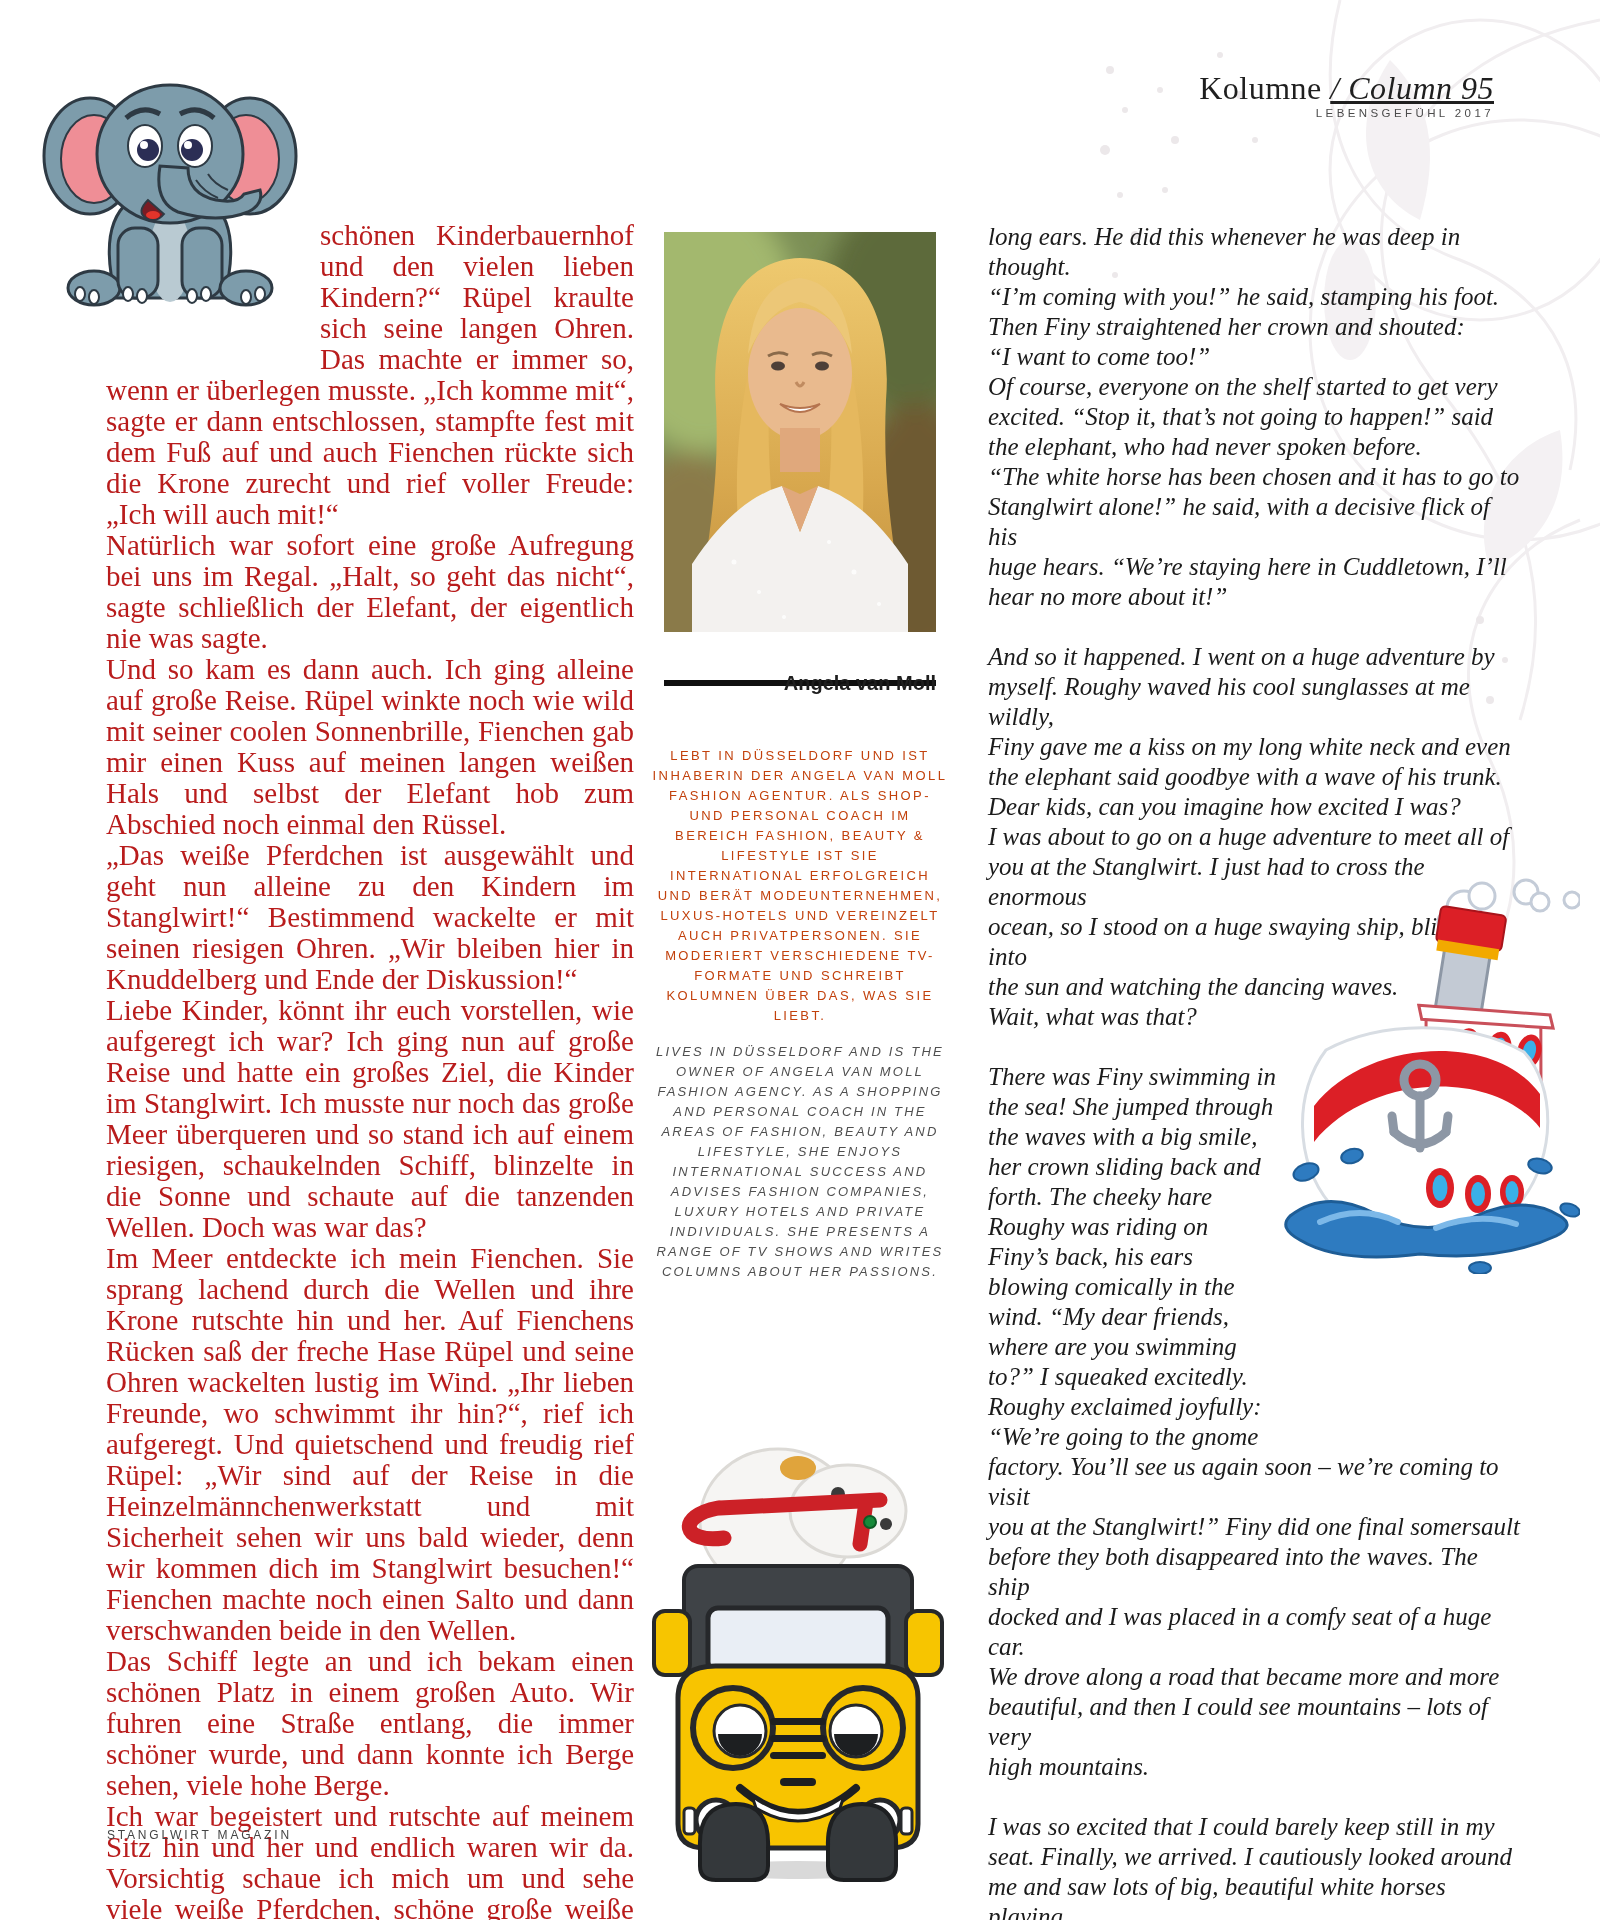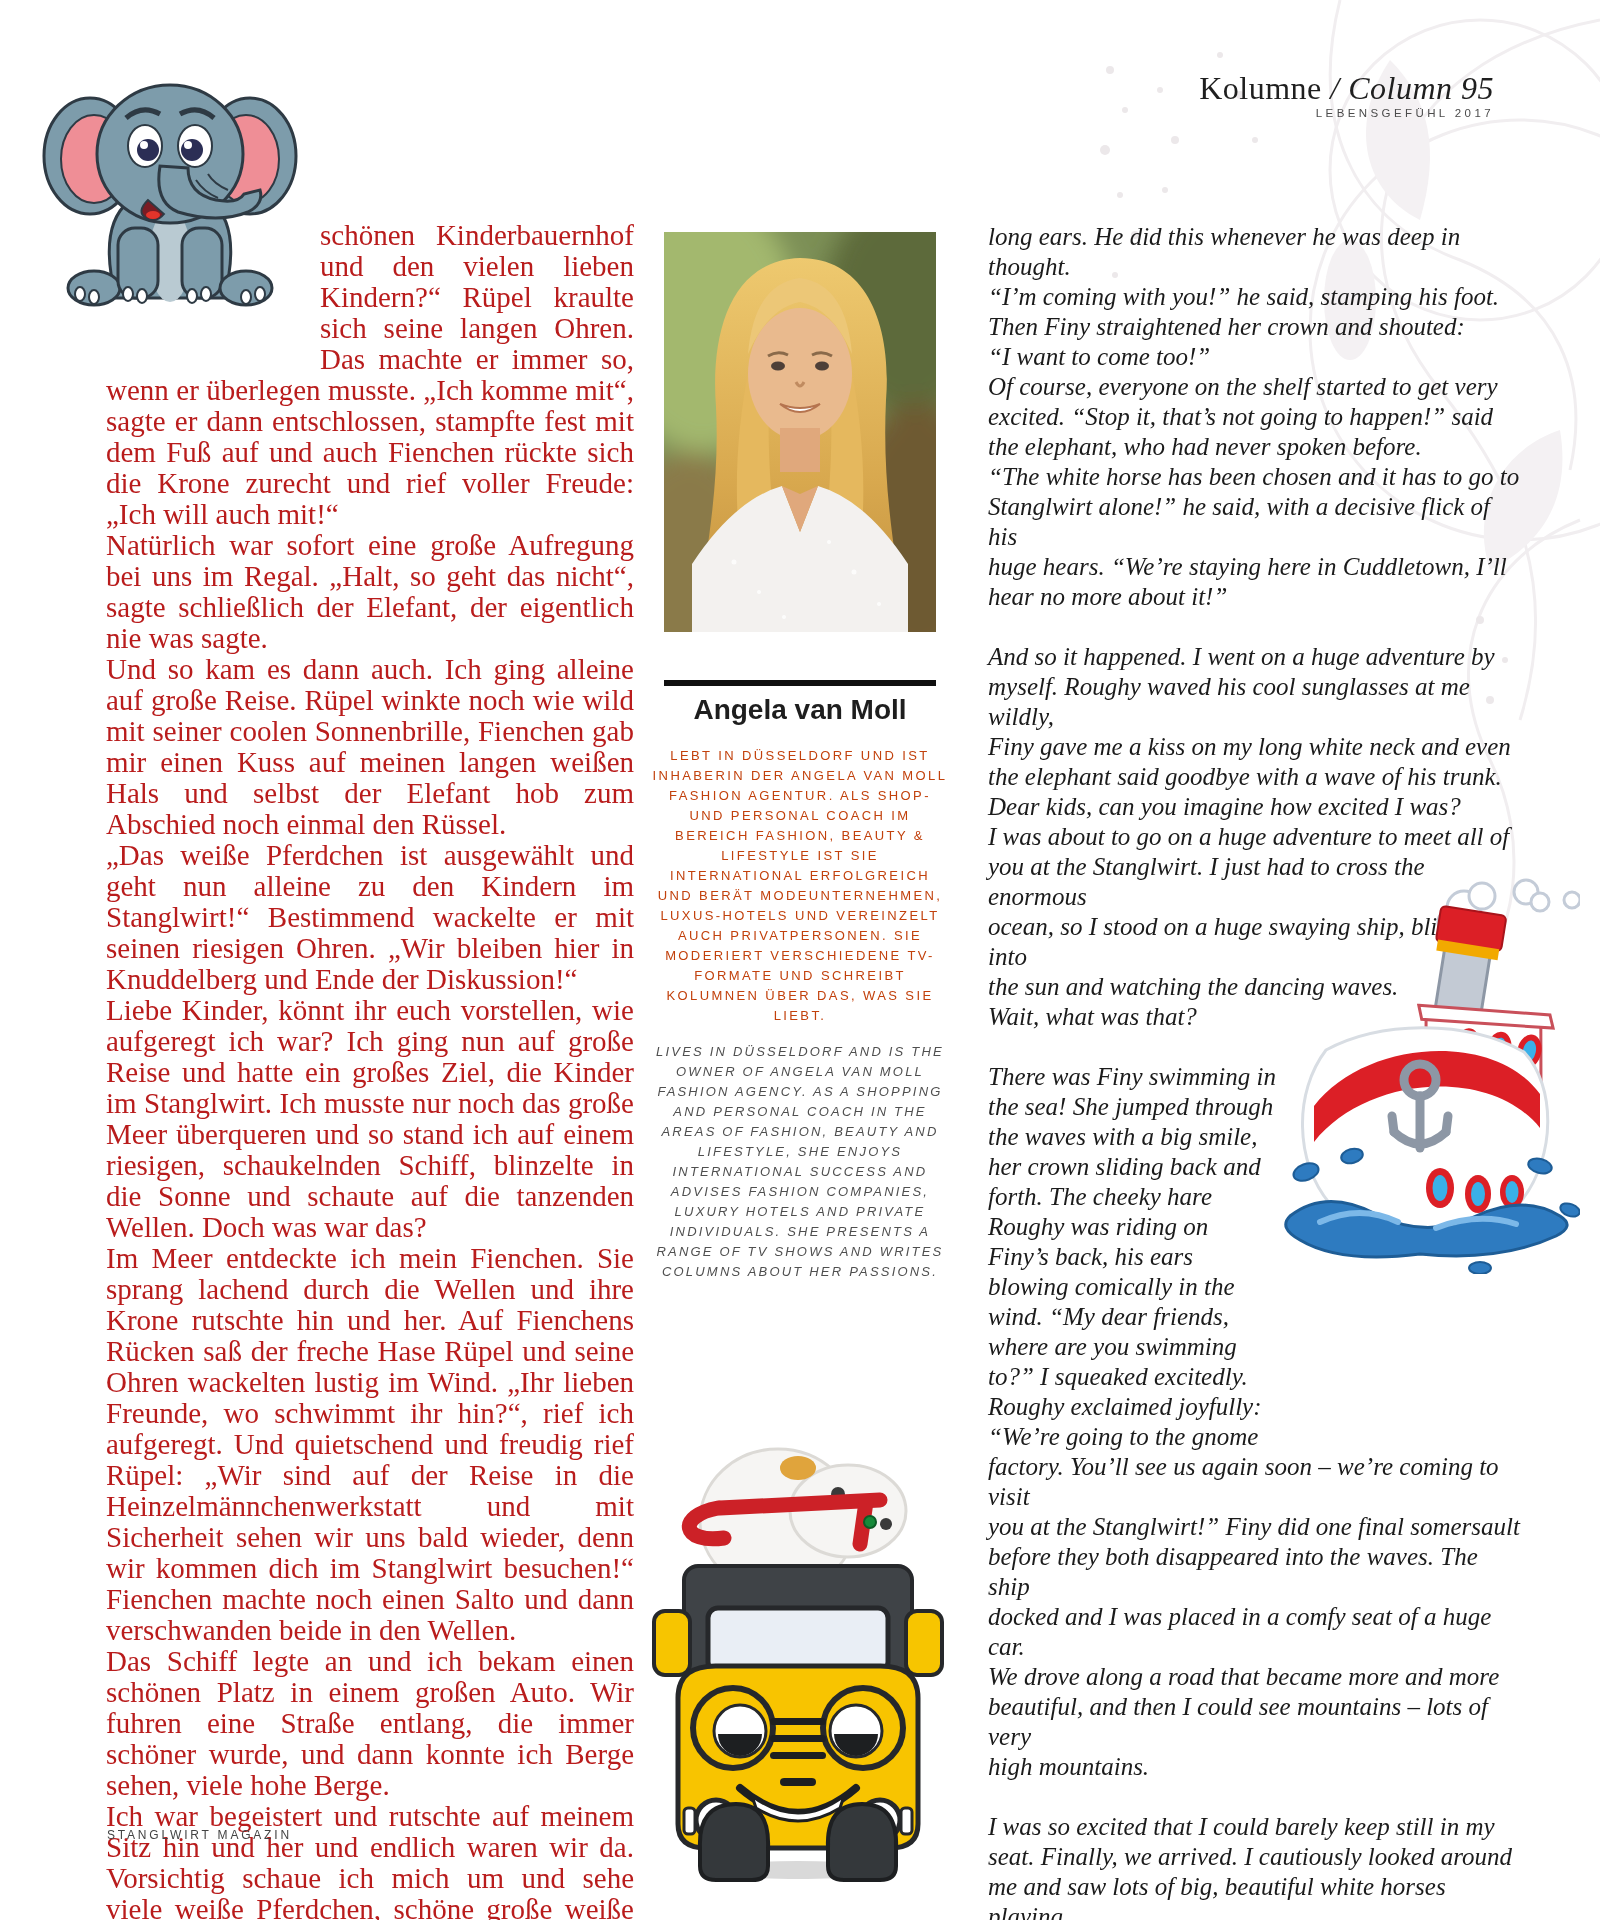--- a/index.html
+++ b/index.html
@@ -3,34 +3,34 @@
 <meta charset="utf-8">
 <style>
   html,body{margin:0;padding:0;background:#fff;}
   .page{position:relative;width:1600px;height:1920px;background:#ffffff;overflow:hidden;
         font-family:"Liberation Serif", serif;color:#1d1d1d;}
   
   .flourish{position:absolute;top:0;right:0;pointer-events:none;}
   
   .masthead{position:absolute;top:70px;right:106px;text-align:right;}
   .masthead .title{font-size:32px;color:#1f1f1f;letter-spacing:.5px;}
-  .masthead .title .it{font-style:italic;}
+  .masthead .title .it{font-style:italic;text-decoration:underline;}
   .masthead .sub{font-family:"Liberation Sans", sans-serif;font-size:11.5px;
                  letter-spacing:3.4px;color:#4b4b4b;}
   
   .left-col{position:absolute;left:106px;top:220px;width:528px;font-size:29px;line-height:31px;
             text-align:justify;color:#b91c1c;}
   .left-col p{margin:0;}
   .eleph-spacer{float:left;width:214px;height:126px;}
   .elephant{position:absolute;left:36px;top:52px;}
   
   .photo{position:absolute;left:664px;top:232px;width:272px;height:400px;overflow:hidden;}
   .mid-divider{position:absolute;left:664px;top:680px;width:272px;height:6px;background:#101010;}
-  .profile-name{position:absolute;left:664px;top:694px;width:272px;text-align:center;
-                font-family:"Liberation Sans", sans-serif;font-weight:bold;font-size:28px;color:#1e1e1e;}
+  .profile-name{position:absolute;left:664px;top:672px;width:272px;text-align:right;
+                font-family:"Liberation Sans", sans-serif;font-weight:bold;font-size:20px;color:#1e1e1e;}
   .bio-de{position:absolute;left:652px;top:746px;width:296px;text-align:center;
           font-family:"Liberation Sans", sans-serif;font-size:13px;line-height:20px;
           letter-spacing:2.4px;color:#c2410c;}
   .bio-en{position:absolute;left:652px;top:1042px;width:296px;text-align:center;font-style:italic;
           font-family:"Liberation Sans", sans-serif;font-size:13px;line-height:20px;
           letter-spacing:2.2px;color:#4f4f4f;}
   .truck{position:absolute;left:648px;top:1436px;}
   
   .right-col{position:absolute;left:988px;top:222px;width:534px;font-style:italic;
              font-size:25px;line-height:30px;color:#1b1b1b;}

